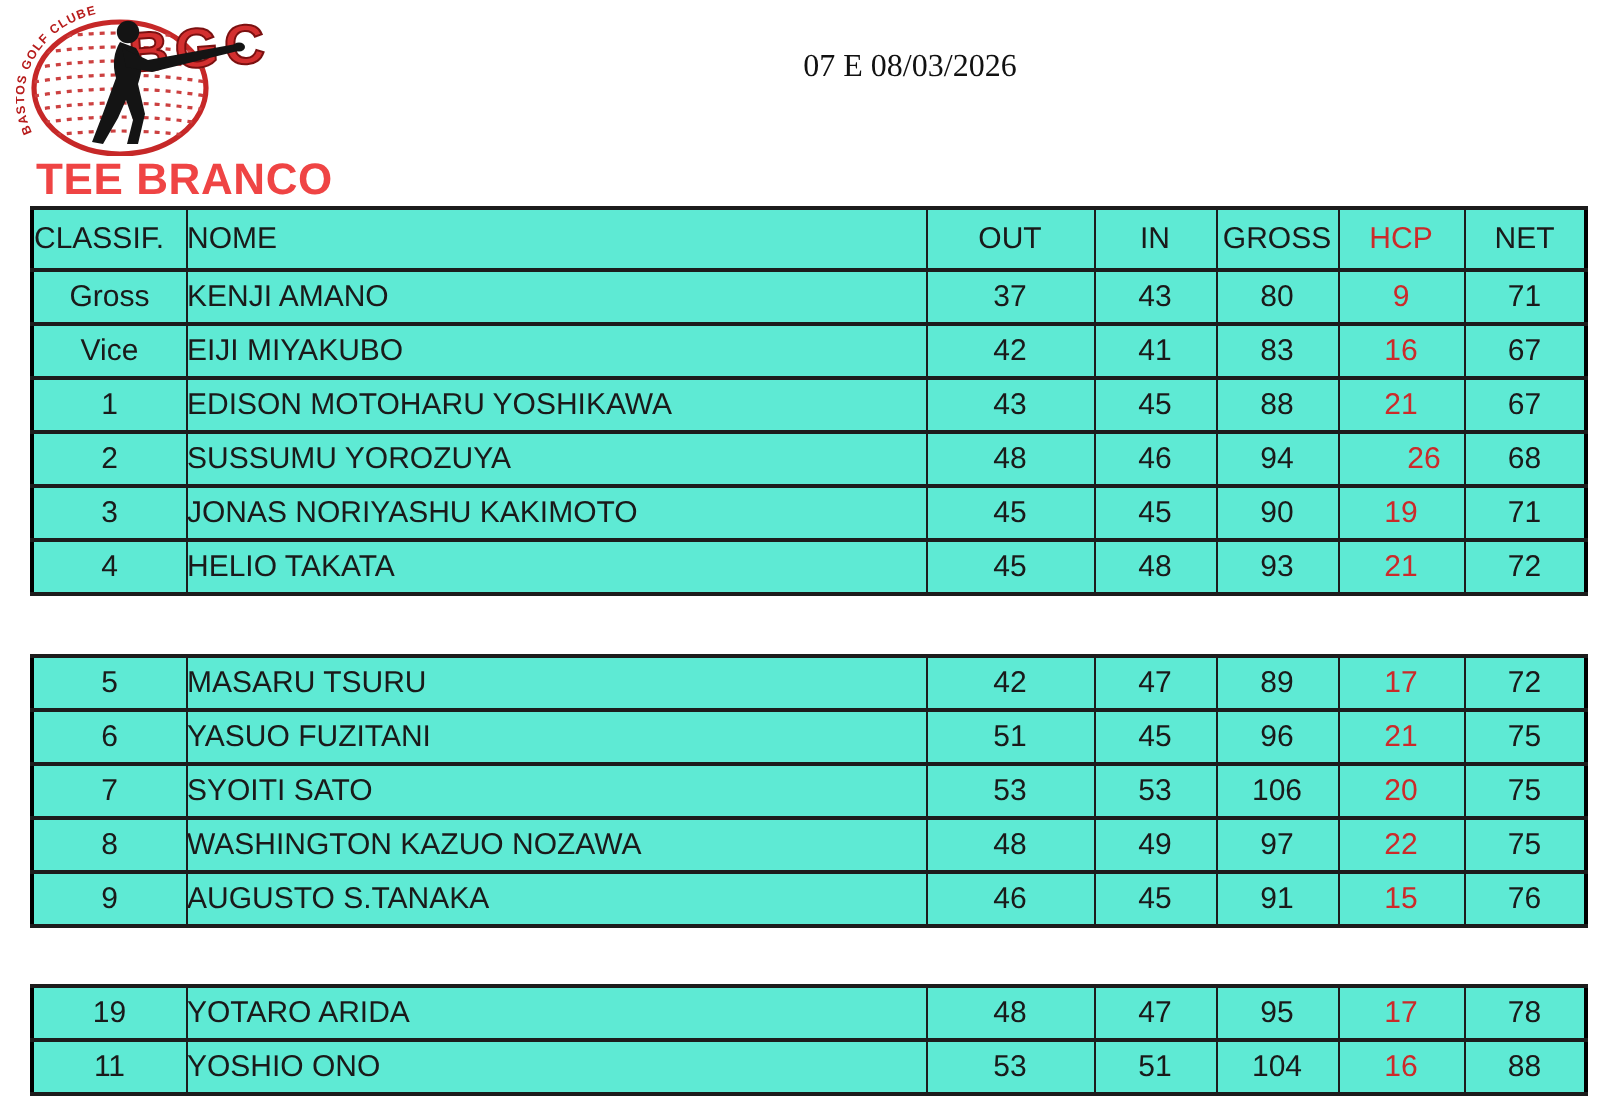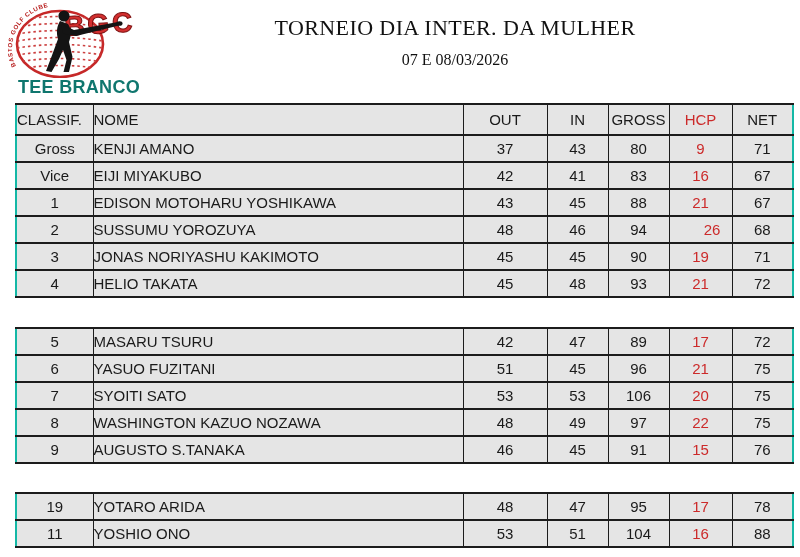--- a/index.html
+++ b/index.html
@@ -10,26 +10,26 @@
   
   .logo{position:absolute;top:2px;left:8px;width:128px;height:76px;}
   .titles{
     position:absolute;top:15px;left:120px;right:10px;text-align:center;
     font-family:"Liberation Serif",serif;color:#111;
   }
   .title{font-size:22px;letter-spacing:0.4px;}
   .date{font-size:16px;margin-top:10px;}
   .tee{
     position:absolute;top:77px;left:18px;
-    font-size:18px;font-weight:bold;letter-spacing:0.3px;color:#0f766e;
+    font-size:22px;font-weight:bold;letter-spacing:0.3px;color:#ef4444;
   }
   
   table.block{
     position:absolute;left:15px;width:777px;table-layout:fixed;
-    border-collapse:collapse;background:#e5e5e5;border:2px solid #14b8a6;
+    border-collapse:collapse;background:#5eead4;border:2px solid #000000;
   }
   #block-0{top:103px;}
   #block-1{top:327px;}
   #block-2{top:492px;}
   table.block th,table.block td{
     border:1px solid #1c1c1c;border-top-width:2px;border-bottom-width:2px;
     font-size:15px;height:25px;padding:0;white-space:nowrap;overflow:hidden;
     font-weight:normal;vertical-align:middle;
   }
   table.block thead th{height:29px;}
@@ -76,21 +76,20 @@
 
     <g fill="#141414">
       <circle cx="56" cy="14" r="5.6"></circle>
       <path d="M52 19 C49 24 48 30 50 37 L43 56 L38 69 L43.5 70 L51 57 L55 48 L58.5 58 L55.5 70 L61 70 L64.5 55 L61 40 C63.5 33 63.5 27 60 22 Z"></path>
       <path d="M53 22 L66 28 L110 20 L111 23.5 L68 34 L55 31.5 Z"></path>
       <ellipse cx="111.5" cy="21.5" rx="3" ry="2.3"></ellipse>
     </g>
   </svg>
 
   <div class="titles">
-    <div class="title">TORNEIO DIA INTER. DA MULHER</div>
     <div class="date">07 E 08/03/2026</div>
   </div>
 
   <div class="tee">TEE BRANCO</div>
 
   <table class="block" id="block-0">
     <colgroup>
       <col class="w0">
         <col class="w1">
         <col class="w2">

